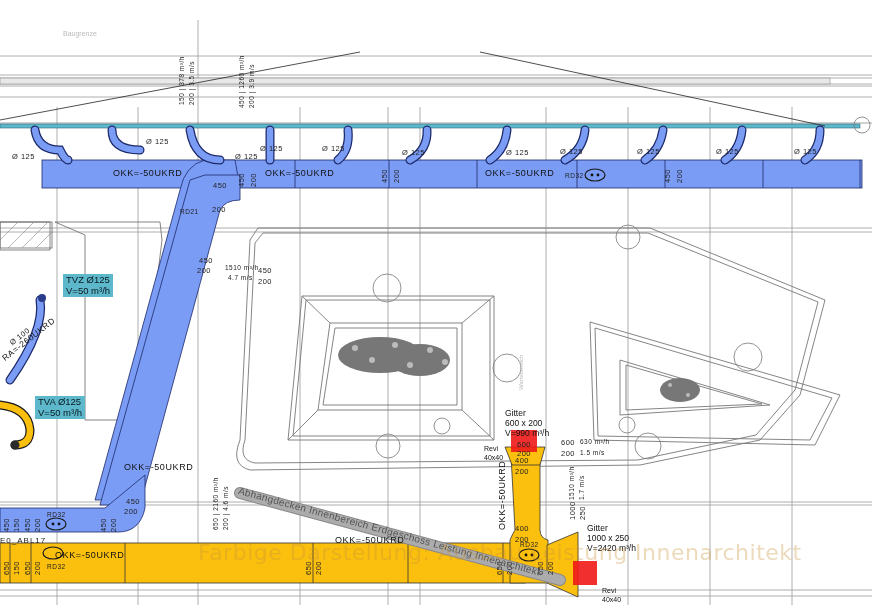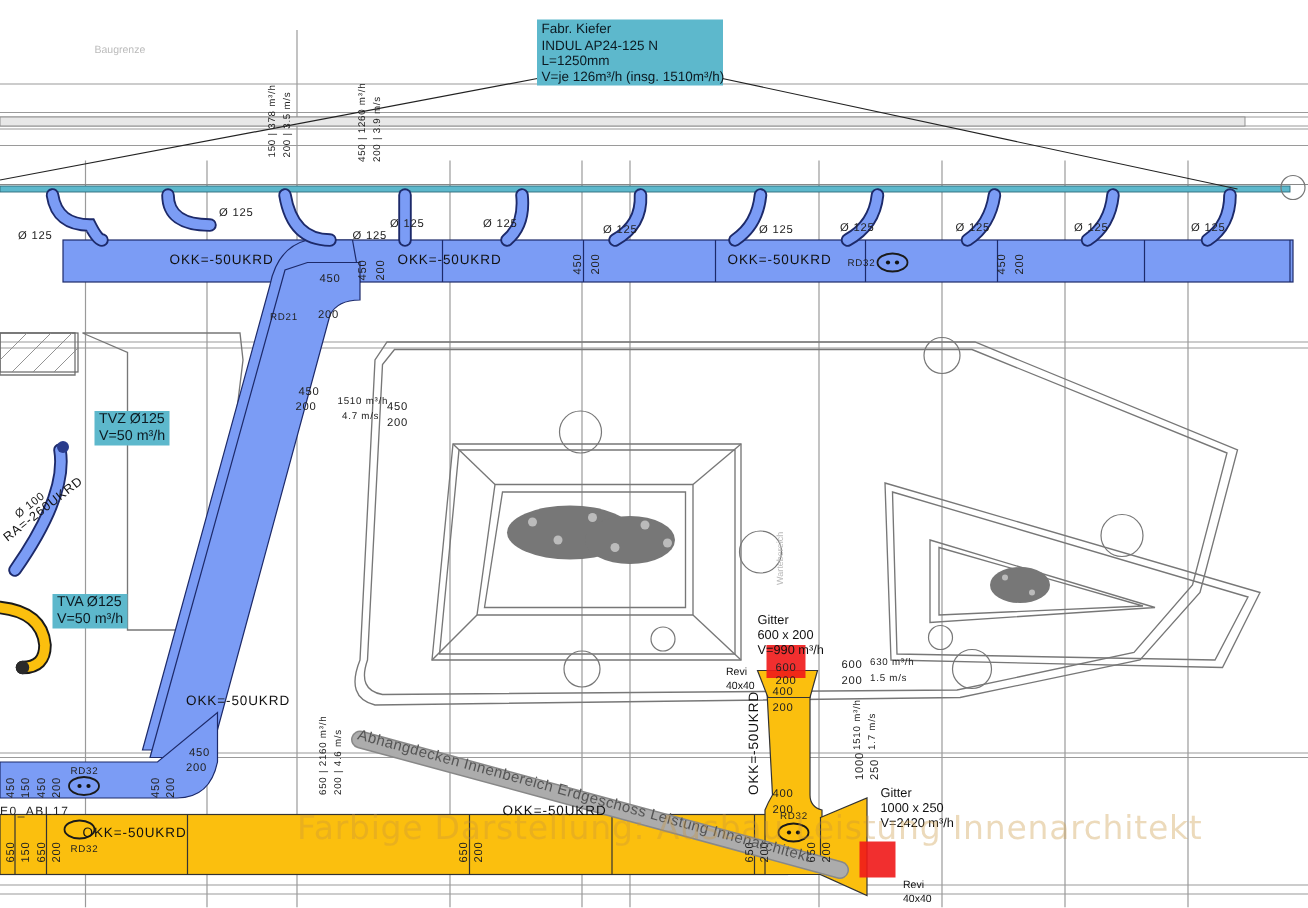--- a/index.html
+++ b/index.html
@@ -209,26 +209,20 @@
     <path d="M240 493 L560 580" stroke="#888" stroke-width="12" stroke-linecap="round" fill="none"></path>
     <path d="M240 493 L560 580" stroke="#fff" stroke-width="10" stroke-linecap="round" fill="none" opacity="0.3"></path>
   </g>
 </svg>
 
 
 <div class="faint" style="left:63px;top:30px;font-size:7px;">Baugrenze</div>
 <div class="faint vert" style="left:518px;top:390px;">Wartebereich</div>
 
 
-<div class="callout" style="left:358px;top:13px;width:118px;">
-  <div>Fabr. Kiefer</div>
-  <div>INDUL AP24-125  N</div>
-  <div>L=1250mm</div>
-  <div>V=je 126m³/h (insg. 1510m³/h)</div>
-</div>
 
 
 <div class="callout" style="left:63px;top:274px;font-size:9.5px;">
   <div>TVZ Ø125</div>
   <div>V=50 m³/h</div>
 </div>
 
 
 <div class="callout" style="left:35px;top:396px;font-size:9.5px;">
   <div>TVA Ø125</div>

